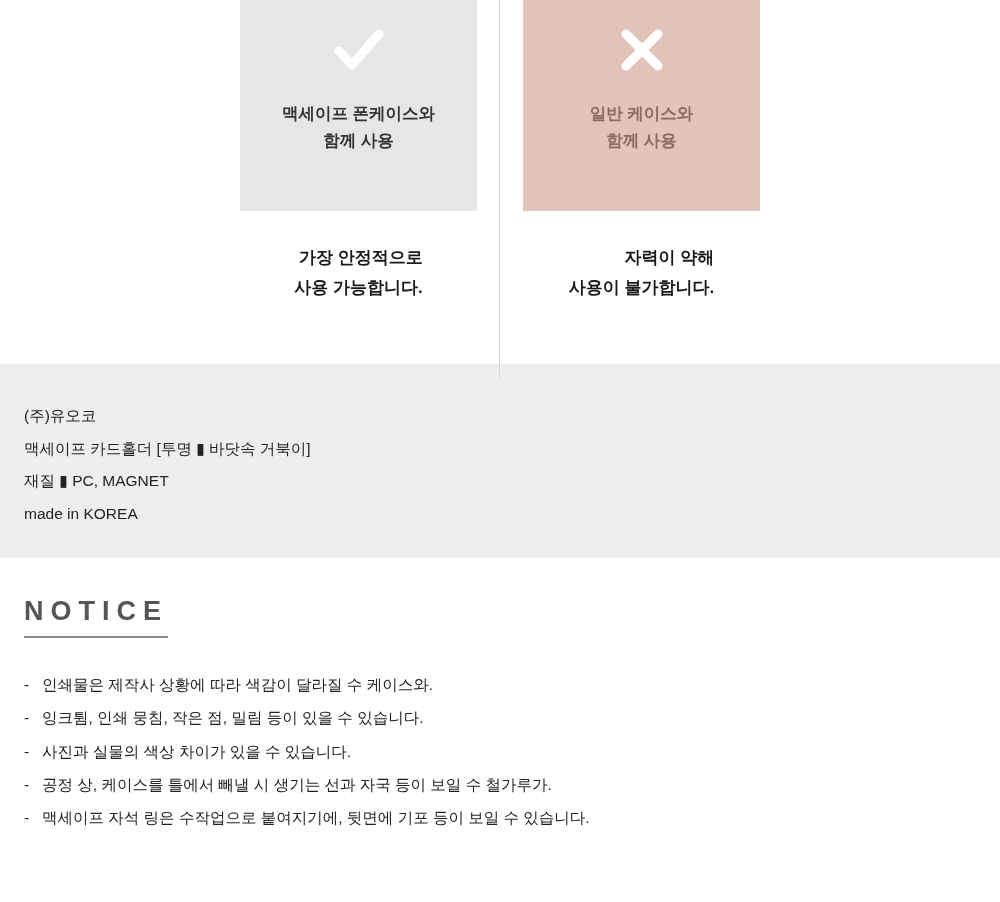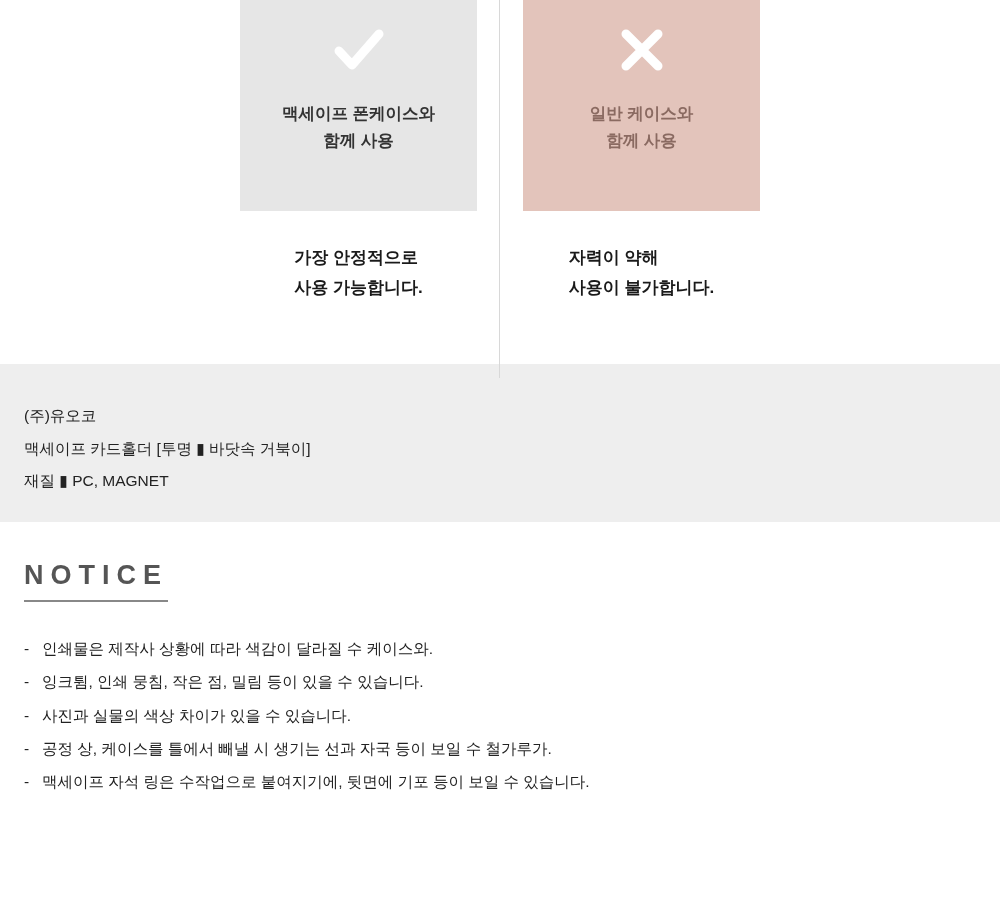--- a/index.html
+++ b/index.html
@@ -67,30 +67,30 @@
     line-height: 1.65;
     text-align: center;
     font-weight: 700;
     white-space: pre-line;
   }
 
   .compat-desc {
     margin-top: 32px;
     font-size: 17px;
     line-height: 1.75;
-    text-align: left;
+    text-align: right;
     font-weight: 700;
     color: #1a1a1a;
     white-space: pre-line;
   }
 
   
   .info-block {
     width: 1000px;
-    height: 158px;
+    height: 194px;
     background: #eeeeee;
     box-sizing: border-box;
     padding: 36px 24px 0 24px;
   }
   .info-line {
     font-size: 15.5px;
     line-height: 2.1;
     color: #222222;
     font-weight: 400;
   }
@@ -160,20 +160,21 @@
     <div class="compat-desc">자력이 약해
 사용이 불가합니다.</div>
   </div>
 
 </section>
 
 <section class="info-block">
   <div class="info-line">(주)유오코</div>
   <div class="info-line">맥세이프 카드홀더 [투명 ▮ 바닷속 거북이]</div>
   <div class="info-line">재질 ▮ PC, MAGNET</div>
+  <div class="info-line">made in KOREA</div>
 </section>
 
 <section class="notice-block">
   <div class="notice-title">NOTICE</div>
   <div class="notice-list">
     <div class="notice-item">
       <span class="notice-dash">-</span>
       <span>인쇄물은 제작사 상황에 따라 색감이 달라질 수 케이스와.</span>
     </div>
     <div class="notice-item">

